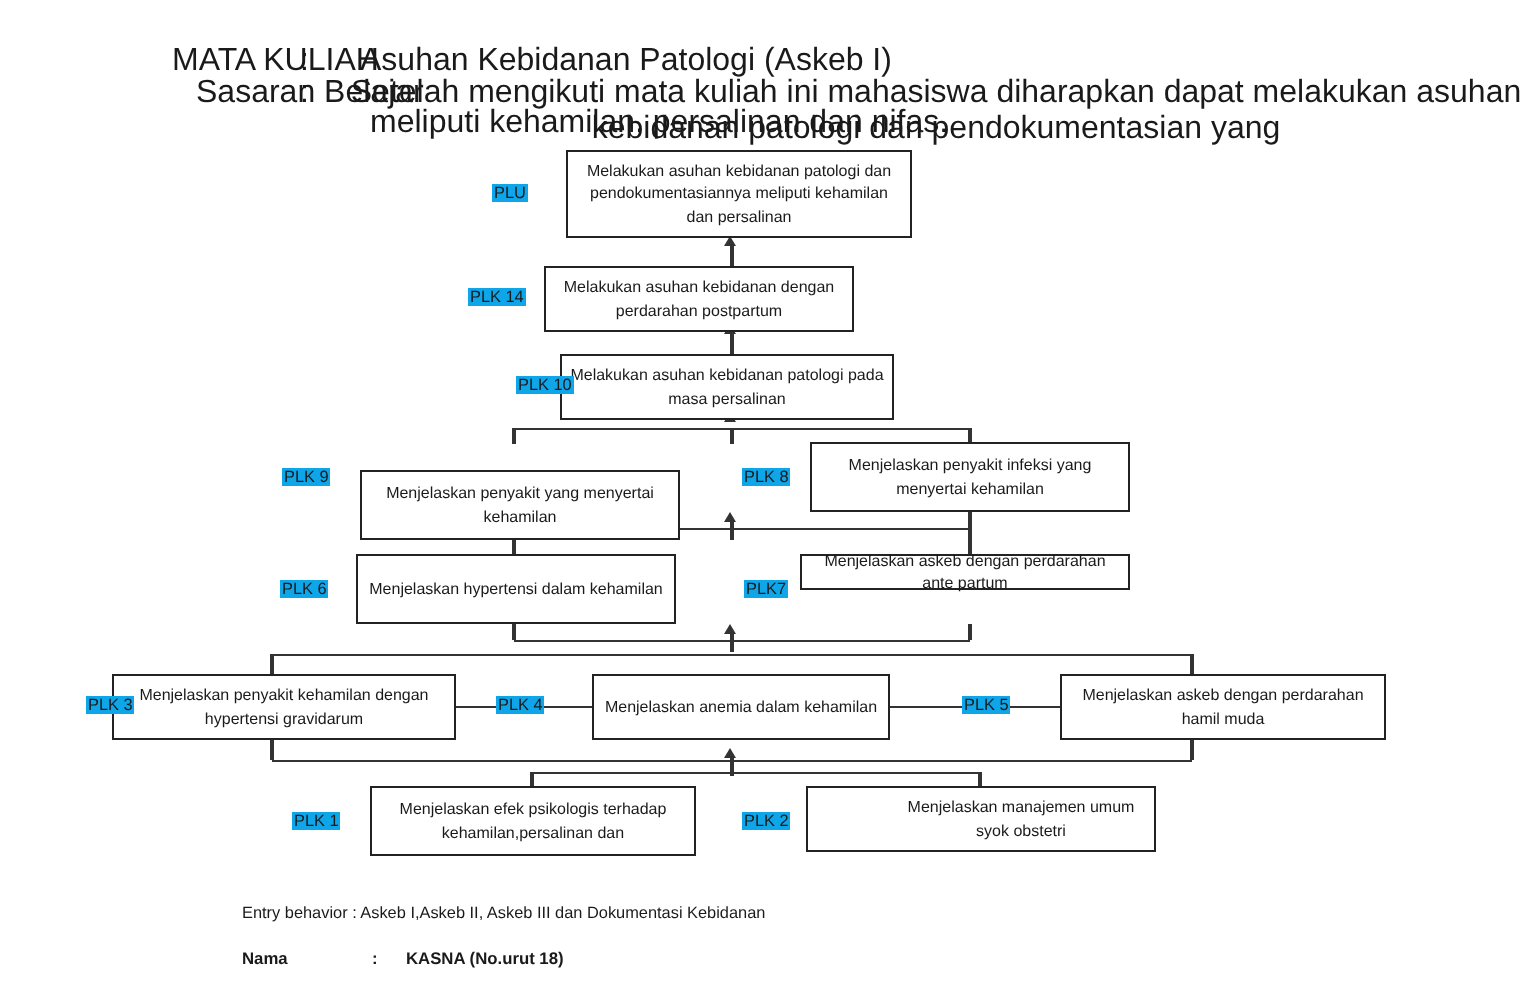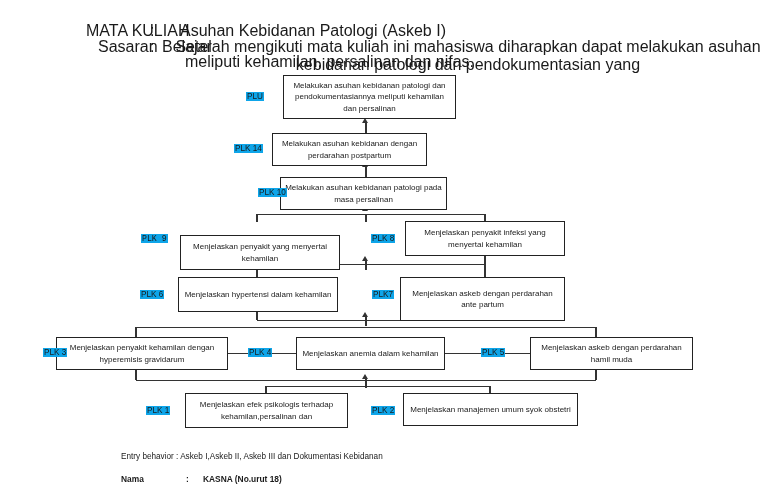--- a/index.html
+++ b/index.html
@@ -58,32 +58,32 @@
     padding: 0 1px;
   }
 
   
   #node-plu   { left: 283px; top: 75px;  width: 173px; height: 44px; }
   #node-plk11 { left: 272px; top: 133px; width: 155px; height: 33px; }
   #node-plk10 { left: 280px; top: 177px; width: 167px; height: 33px; }
   #node-plk9  { left: 180px; top: 221px; width: 160px; height: 35px; margin-top: 14px; }
   #node-plk8  { left: 405px; top: 221px; width: 160px; height: 35px; }
   #node-plk6  { left: 178px; top: 277px; width: 160px; height: 35px; }
-  #node-plk7  { left: 400px; top: 277px; width: 165px; height: 44px; }
+  #node-plk7  { left: 400px; top: 277px; width: 165px; height: 18px; }
   #node-plk3  { left: 56px;  top: 337px; width: 172px; height: 33px; }
   #node-plk4  { left: 296px; top: 337px; width: 149px; height: 33px; }
   #node-plk5  { left: 530px; top: 337px; width: 163px; height: 33px; }
   #node-plk1  { left: 185px; top: 393px; width: 163px; height: 35px; }
-  #node-plk2  { left: 403px; top: 393px; width: 175px; height: 33px; }
+  #node-plk2  { left: 403px; top: 393px; width: 175px; height: 33px; padding-left: 44px; }
 
   
   #tag-plu    { left: 246px; top: 92px; }
   #tag-plk11  { left: 234px; top: 144px; }
   #tag-plk10  { left: 242px; top: 188px; margin-left: 16px; }
-  #tag-plk9   { left: 141px; top: 234px; font-family: Liberation Mono, monospace; }
+  #tag-plk9   { left: 141px; top: 234px; }
   #tag-plk8   { left: 371px; top: 234px; }
   #tag-plk6   { left: 140px; top: 290px; }
   #tag-plk7   { left: 372px; top: 290px; }
   #tag-plk3   { left: 19px;  top: 348px; margin-left: 24px; }
   #tag-plk4   { left: 248px; top: 348px; }
   #tag-plk5   { left: 481px; top: 348px; }
   #tag-plk1   { left: 146px; top: 406px; }
   #tag-plk2   { left: 371px; top: 406px; }
 
   
@@ -194,21 +194,21 @@
       <span>Menjelaskan hypertensi dalam kehamilan</span>
     </div>
 
     <div class="tag" id="tag-plk7">PLK7</div>
     <div class="node" id="node-plk7">
       <span>Menjelaskan askeb dengan perdarahan ante partum</span>
     </div>
 
     <div class="tag" id="tag-plk3">PLK 3</div>
     <div class="node" id="node-plk3">
-      <span>Menjelaskan penyakit kehamilan dengan hyperemisis gravidarum</span>
+      <span>Menjelaskan penyakit kehamilan dengan hypertensi gravidarum</span>
     </div>
 
     <div class="tag" id="tag-plk4">PLK 4</div>
     <div class="node" id="node-plk4">
       <span>Menjelaskan anemia dalam kehamilan</span>
     </div>
 
     <div class="tag" id="tag-plk5">PLK 5</div>
     <div class="node" id="node-plk5">
       <span>Menjelaskan askeb dengan perdarahan hamil muda</span>

